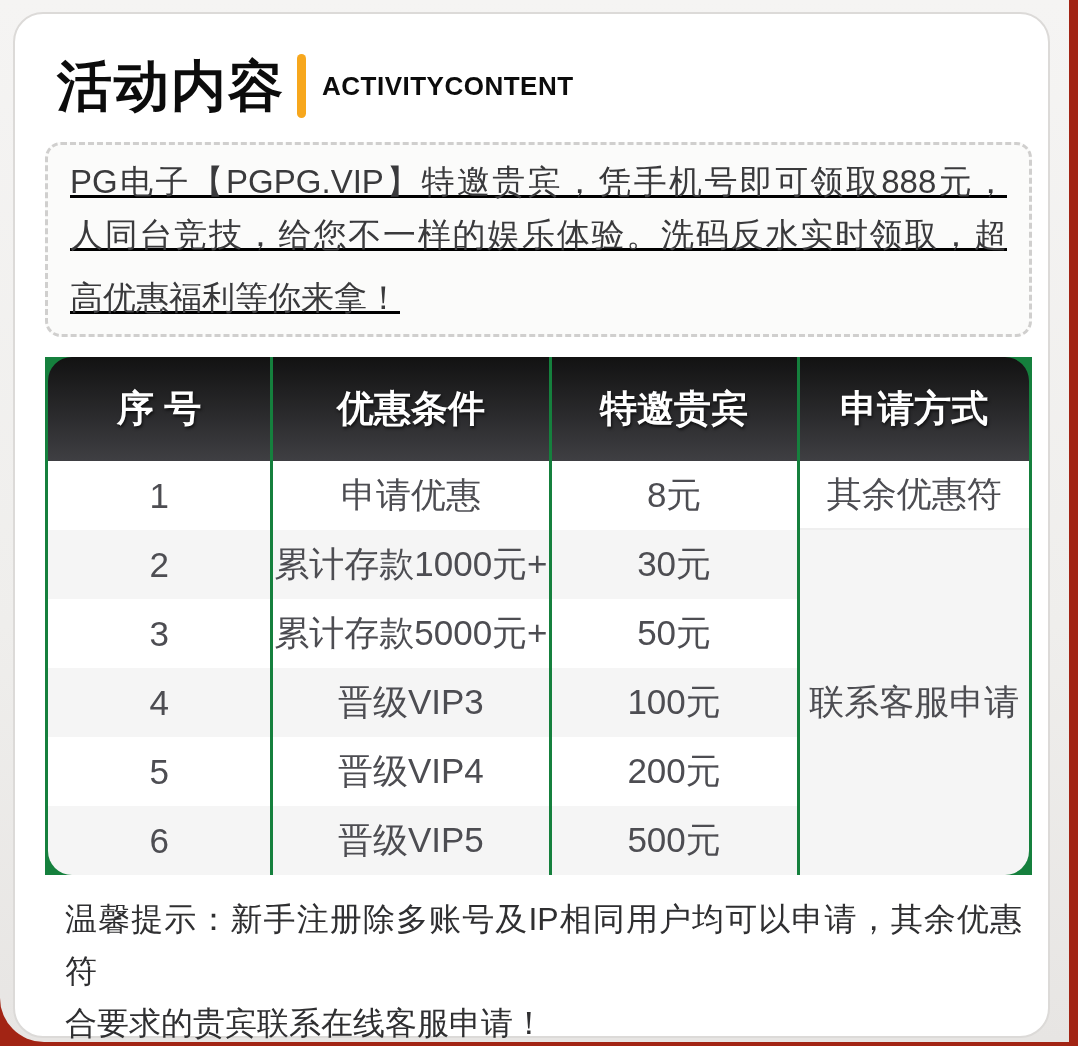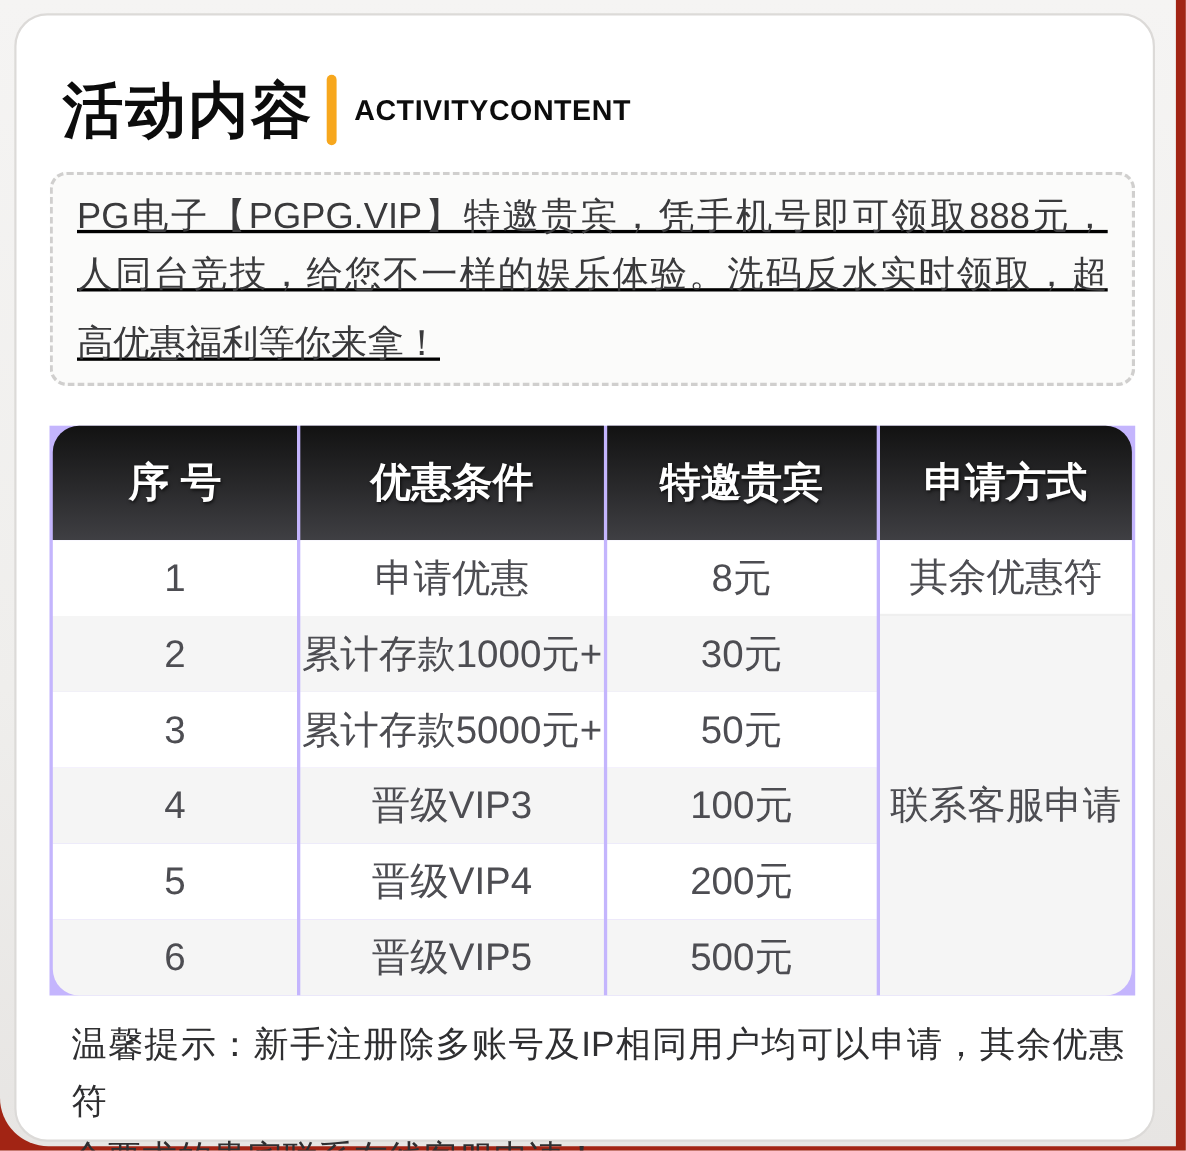--- a/index.html
+++ b/index.html
@@ -22,21 +22,21 @@
     position: absolute; left: 13px; top: 12px;
     width: 1037px; height: 1026px;
     background: #ffffff;
     border: 2px solid #dcdad8;
     border-radius: 30px;
     padding: 36px 16px 0 30px;
   }
   
   .hdr {
     display: flex; align-items: center;
-    height: 72px; margin-left: 12px; margin-top: 14px;
+    height: 72px; margin-left: 12px;
   }
   .title-cn {
     font-size: 55px; font-weight: 900; color: #0c0c0c;
     letter-spacing: 2px; line-height: 72px; white-space: nowrap;
   }
   .accent-bar {
     width: 9px; height: 64px; background: #f7a71d;
     border-radius: 5px; margin: 0 16px 0 12px; flex: 0 0 auto;
   }
   .title-en {
@@ -56,24 +56,24 @@
     text-decoration: underline;
   }
   .intro-line {
     font-size: 33px; line-height: 53px; color: #3a3a3c;
     text-align: justify; text-align-last: justify;
   }
   .intro-line.last { text-align-last: left; margin-top: 10px; }
   
   table.promo {
     width: 100%;
-    margin-top: 36px;
+    margin-top: 20px;
     border-collapse: separate;
     border-spacing: 3px 0;
-    background: #c4b5fd;
+    background: #15803d;
   }
   table.promo th {
     height: 104px;
     background: linear-gradient(180deg, #121212 0%, #2a2a2c 55%, #3f3f43 100%);
     color: #ffffff; font-size: 37px; font-weight: 700;
     text-align: center; vertical-align: middle;
     text-shadow: 1px 2px 3px rgba(0,0,0,0.65);
     white-space: nowrap;
   }
   table.promo th:first-child { border-top-left-radius: 24px; }

